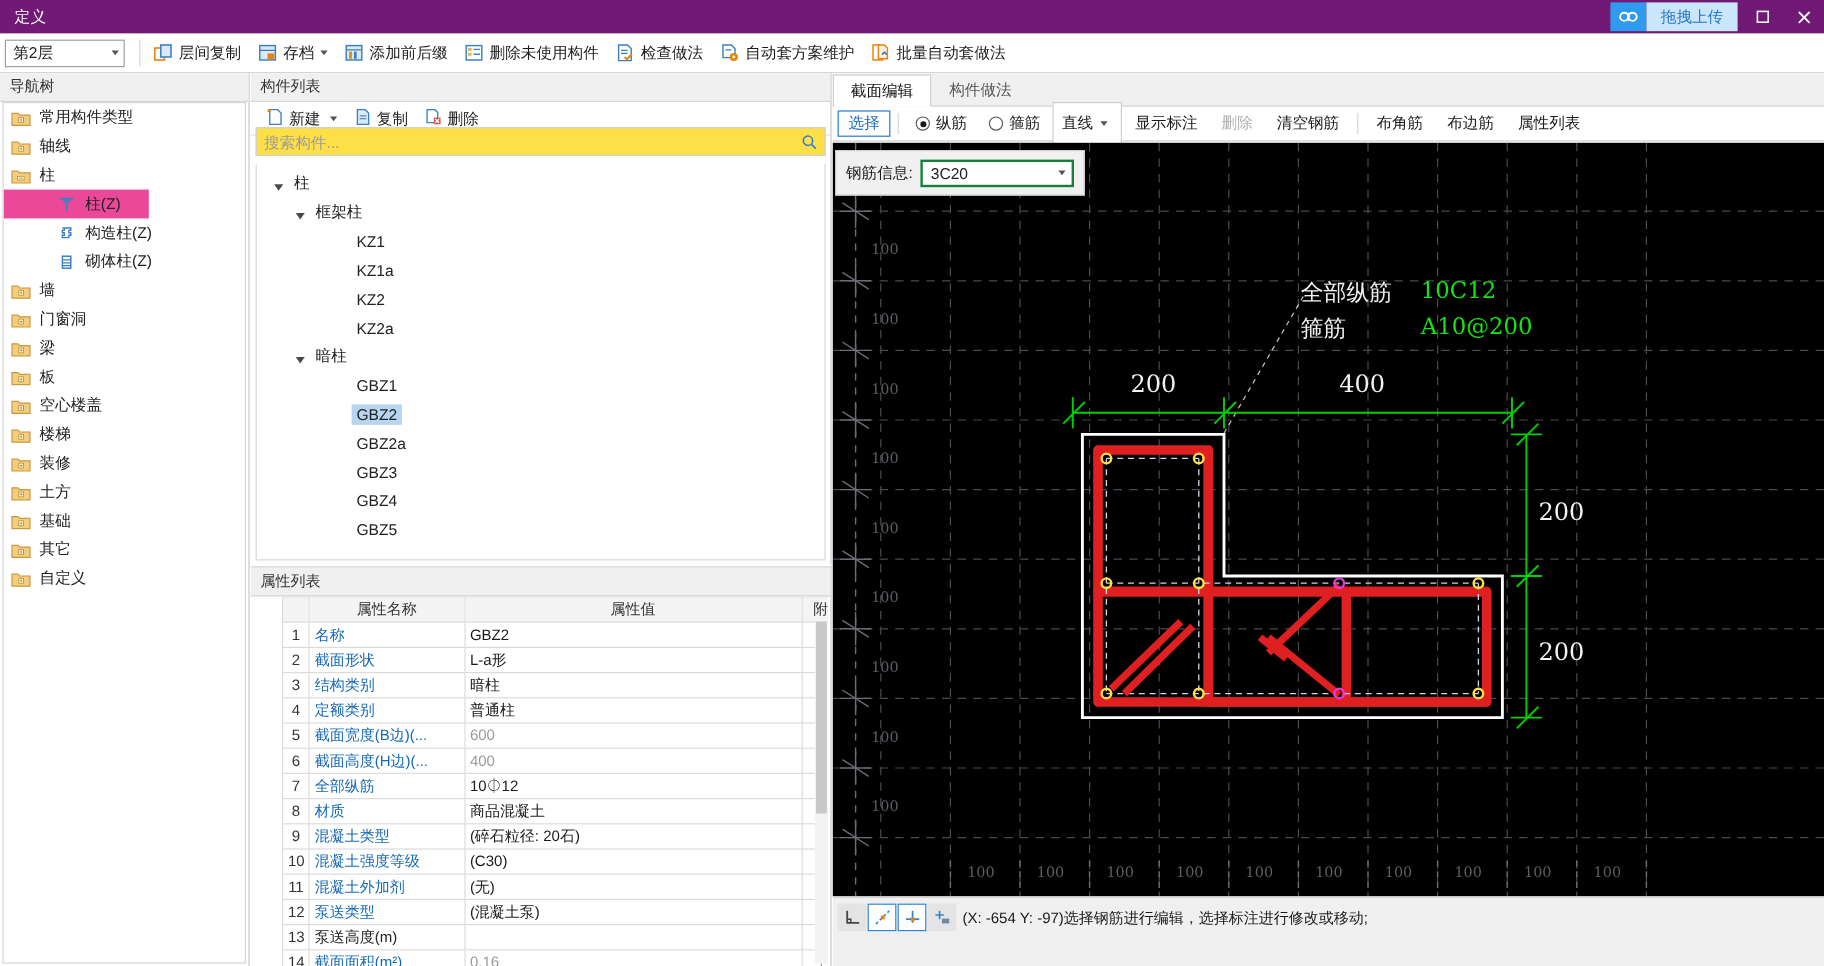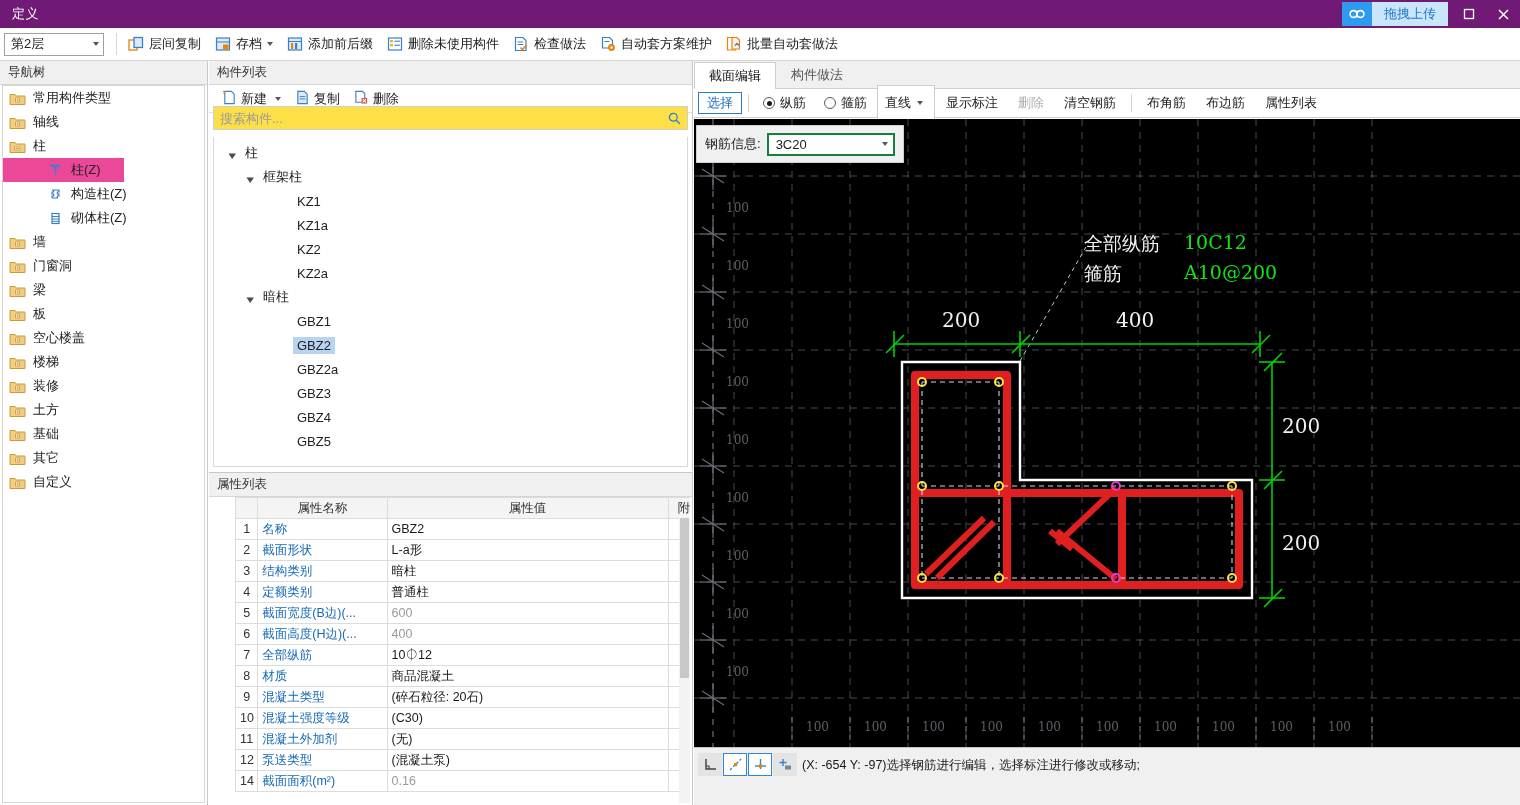--- a/index.html
+++ b/index.html
@@ -679,20 +679,26 @@
             <tr>
               <td class="c-idx">11</td>
               <td class="c-name">混凝土外加剂</td>
               <td class="c-val">(无)</td>
               <td class="c-add"></td>
             </tr>
             <tr>
               <td class="c-idx">12</td>
               <td class="c-name">泵送类型</td>
               <td class="c-val">(混凝土泵)</td>
+              <td class="c-add"></td>
+            </tr>
+            <tr>
+              <td class="c-idx">13</td>
+              <td class="c-name plain">泵送高度(m)</td>
+              <td class="c-val"></td>
               <td class="c-add"></td>
             </tr>
             <tr>
               <td class="c-idx">14</td>
               <td class="c-name">截面面积(m²)</td>
               <td class="c-val grey">0.16</td>
               <td class="c-add"><span class="chk"></span></td>
             </tr>
           </tbody>
       </table>

